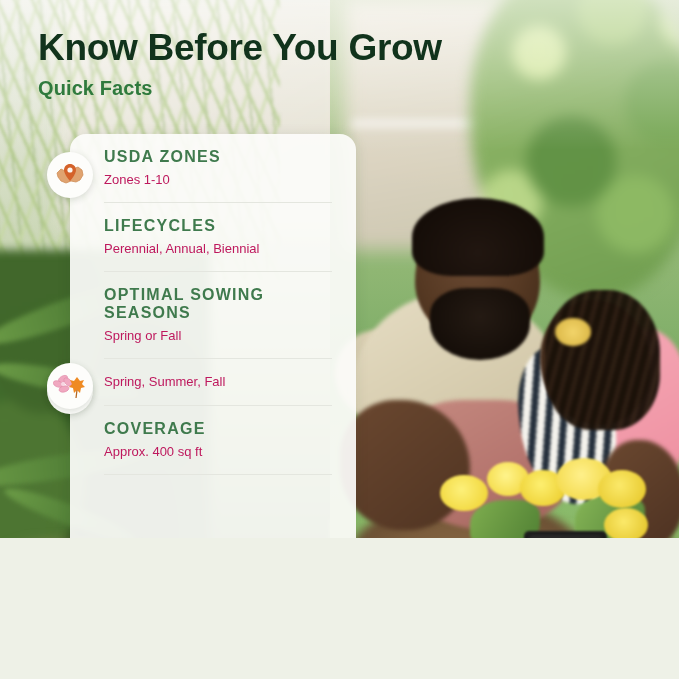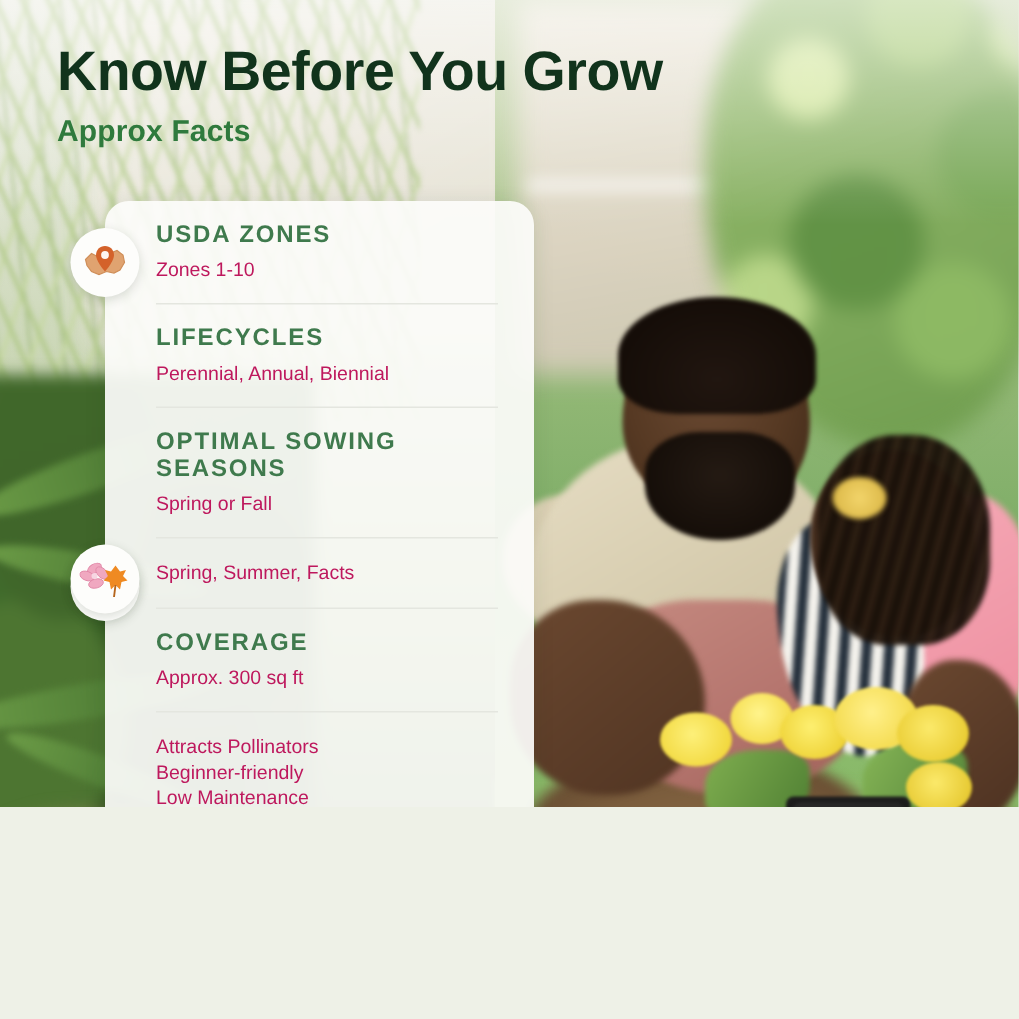--- a/index.html
+++ b/index.html
@@ -296,21 +296,21 @@
     <div class="blade" style="left:420px;top:585px;width:6px;height:40px;transform:rotate(-10deg);"></div>
     <div class="blade" style="left:500px;top:592px;width:6px;height:32px;transform:rotate(8deg);"></div>
     <div class="blade" style="left:590px;top:588px;width:6px;height:36px;transform:rotate(-14deg);"></div>
     <div class="blade" style="left:650px;top:594px;width:6px;height:30px;transform:rotate(6deg);"></div>
     <div class="lawn-blur"></div>
     <div class="haze"></div>
   </div>
 
   <div class="header">
     <h1 class="title">Know Before You Grow</h1>
-    <p class="subtitle">Approx Facts</p>
+    <p class="subtitle">Quick Facts</p>
   </div>
 
   <div class="card"></div>
 
   <div class="rows">
 
     <div class="row">
       <div class="icon-bubble" style="top:18px;">
         <svg width="32" height="30" viewBox="0 0 32 30">
           <path d="M3 13 L7 9 L11 11 L14 8 L19 9 L24 7 L28 10 L29 15 L26 20 L22 22 L17 21 L12 23 L7 21 L4 17 Z" fill="#e0a370" stroke="#cf8e58" stroke-width=".8"></path>
@@ -397,37 +397,34 @@
             <ellipse cx="10.5" cy="21" rx="3.6" ry="2.8" transform="rotate(25 10.5 21)"></ellipse>
             <ellipse cx="19" cy="21" rx="3.6" ry="2.8" transform="rotate(-25 19 21)"></ellipse>
             <ellipse cx="12" cy="26" rx="3.6" ry="2.8" transform="rotate(35 12 26)"></ellipse>
             <ellipse cx="18" cy="26" rx="3.6" ry="2.8" transform="rotate(-35 18 26)"></ellipse>
           </g>
           <circle cx="15" cy="22" r="2" fill="#c76b16"></circle>
         </svg>
       </div>
       <div class="divider"></div>
       <div class="row-inner">
-        <p class="value">Spring, Summer, Facts</p>
+        <p class="value">Spring, Summer, Fall</p>
       </div>
     </div>
 
     <div class="row">
 
       <div class="divider"></div>
       <div class="row-inner">
         <p class="label">COVERAGE</p>
-        <p class="value">Approx. 300 sq ft</p>
+        <p class="value">Approx. 400 sq ft</p>
       </div>
     </div>
 
     <div class="row">
 
       <div class="divider"></div>
       <div class="row-inner">
-        <p class="value">Attracts Pollinators
-Beginner-friendly
-Low Maintenance</p>
       </div>
     </div>
 
   </div>
 </div>
 
 </body></html>

